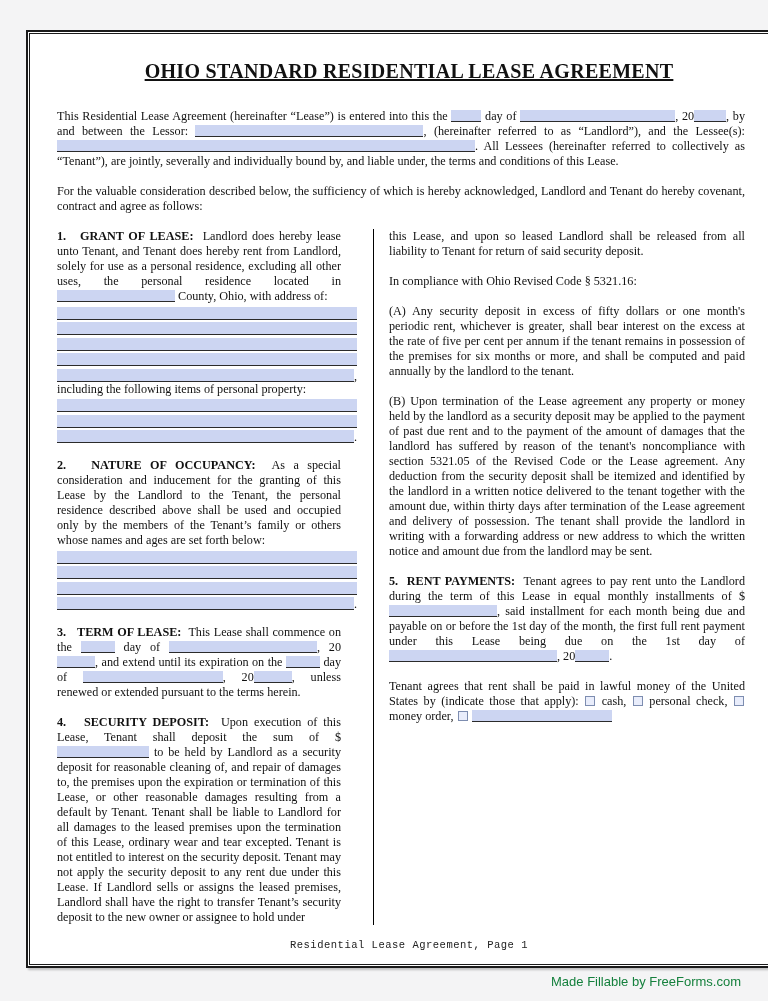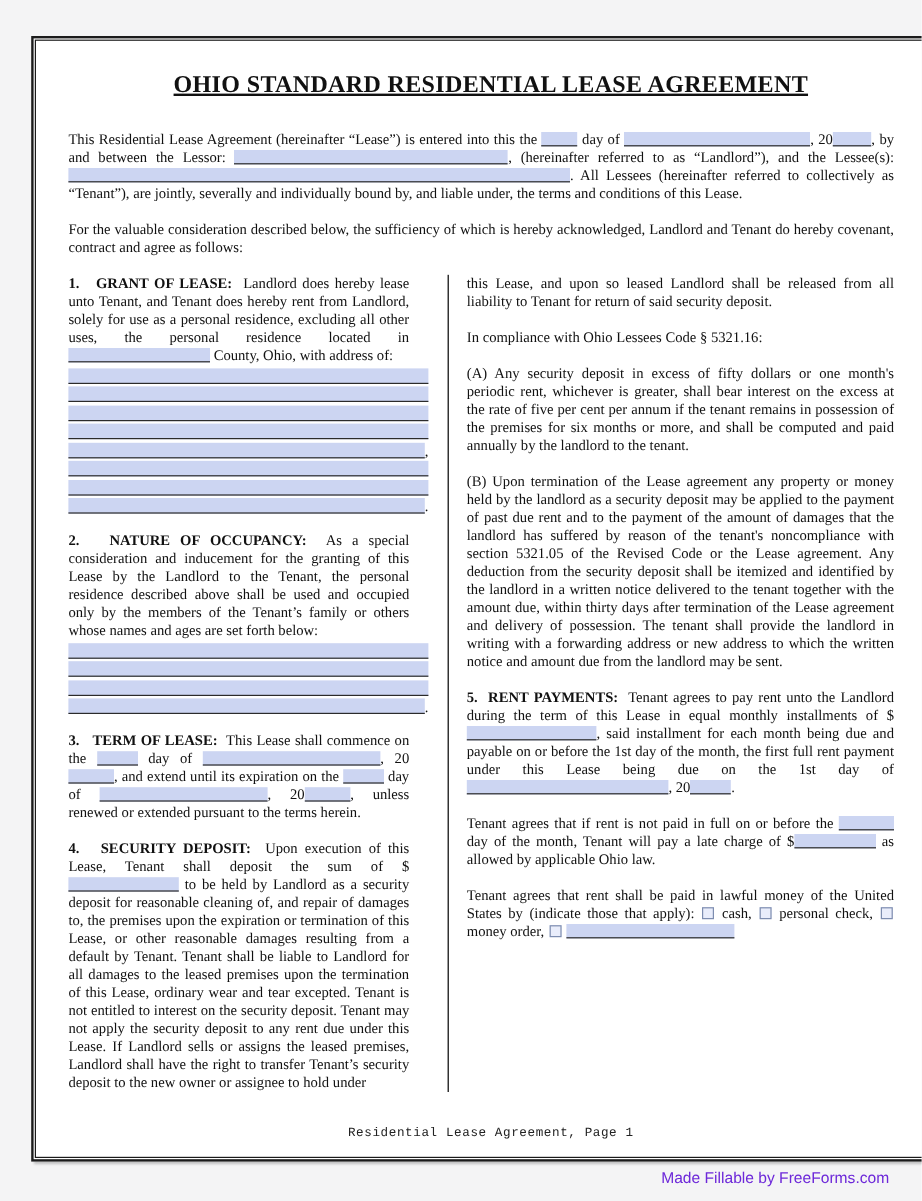--- a/index.html
+++ b/index.html
@@ -58,21 +58,21 @@
     vertical-align:-1px;margin:0 1px;
   }
   .footer{
     position:absolute;left:0;right:0;bottom:13px;text-align:center;
     font-family:"Liberation Mono","DejaVu Sans Mono",monospace;
     font-size:10.5px;letter-spacing:.5px;color:#222;
   }
   .credit{
     position:absolute;top:974px;right:27px;
     font-family:"Liberation Sans","DejaVu Sans",sans-serif;
-    font-size:13px;color:#6d28d9;text-align:right;
+    font-size:13px;color:#15803d;text-align:right;
   }
 </style>
 </head>
 <body>
 
 <div class="sheet">
   <div class="sheet-inner">
 
     <div class="title">OHIO STANDARD RESIDENTIAL LEASE AGREEMENT</div>
 
@@ -93,20 +93,21 @@
               <span class="bl"></span>
             </div>
             <div class="blrow">
               <span class="bl"></span>
             </div>
             <div class="blrow">
               <span class="bl"></span>
               <span class="blend">,</span>
             </div>
           </div>
+        <p class="para mb0">including the following items of personal property:</p>
         <div class="blgroup gapafter">
             <div class="blrow">
               <span class="bl"></span>
             </div>
             <div class="blrow">
               <span class="bl"></span>
             </div>
             <div class="blrow">
               <span class="bl"></span>
               <span class="blend">.</span>
@@ -132,25 +133,24 @@
 
         <p class="para"><b>3.&nbsp;&nbsp;&nbsp;TERM OF LEASE:</b>&nbsp; This Lease shall commence on the <span class="if" style="width: 34px;"></span> day of <span class="if" style="width: 148px;"></span>, 20<span class="if" style="width: 38px;"></span>, and extend until its expiration on the <span class="if" style="width: 34px;"></span> day of <span class="if" style="width: 140px;"></span>, 20<span class="if" style="width: 38px;"></span>, unless renewed or extended pursuant to the terms herein.</p>
 
         <p class="para mb0"><b>4.&nbsp;&nbsp;&nbsp;SECURITY DEPOSIT:</b>&nbsp; Upon execution of this Lease, Tenant shall deposit the sum of $<span class="if" style="width: 92px;"></span> to be held by Landlord as a security deposit for reasonable cleaning of, and repair of damages to, the premises upon the expiration or termination of this Lease, or other reasonable damages resulting from a default by Tenant.  Tenant shall be liable to Landlord for all damages to the leased premises upon the termination of this Lease, ordinary wear and tear excepted.  Tenant is not entitled to interest on the security deposit.  Tenant may not apply the security deposit to any rent due under this Lease.  If Landlord sells or assigns the leased premises, Landlord shall have the right to transfer Tenant’s security deposit to the new owner or assignee to hold under</p>
       </div>
 
       <div class="divider"></div>
 
       <div class="col-r">
         <p class="para">this Lease, and upon so leased Landlord shall be released from all liability to Tenant for return of said security deposit.</p>
-        <p class="para">In compliance with Ohio Lessees Code § 5321.16:</p>
+        <p class="para">In compliance with Ohio Revised Code § 5321.16:</p>
         <p class="para">(A) Any security deposit in excess of fifty dollars or one month's periodic rent, whichever is greater, shall bear interest on the excess at the rate of five per cent per annum if the tenant remains in possession of the premises for six months or more, and shall be computed and paid annually by the landlord to the tenant.</p>
         <p class="para">(B) Upon termination of the Lease agreement any property or money held by the landlord as a security deposit may be applied to the payment of past due rent and to the payment of the amount of damages that the landlord has suffered by reason of the tenant's noncompliance with section 5321.05 of the Revised Code or the Lease agreement. Any deduction from the security deposit shall be itemized and identified by the landlord in a written notice delivered to the tenant together with the amount due, within thirty days after termination of the Lease agreement and delivery of possession. The tenant shall provide the landlord in writing with a forwarding address or new address to which the written notice and amount due from the landlord may be sent.</p>
         <p class="para"><b>5.&nbsp;&nbsp;RENT PAYMENTS:</b>&nbsp; Tenant agrees to pay rent unto the Landlord during the term of this Lease in equal monthly installments of $<span class="if" style="width: 108px;"></span>, said installment for each month being due and payable on or before the 1st day of the month, the first full rent payment under this Lease being due on the 1st day of <span class="if" style="width: 168px;"></span>, 20<span class="if" style="width: 34px;"></span>.</p>
-        <p class="para">Tenant agrees that if rent is not paid in full on or before the <span class="if" style="width: 46px;"></span> day of the month, Tenant will pay a late charge of $<span class="if" style="width: 68px;"></span> as allowed by applicable Ohio law.</p>
         <p class="para mb0">Tenant agrees that rent shall be paid in lawful money of the United States by (indicate those that apply): <span class="cb"></span> cash, <span class="cb"></span> personal check, <span class="cb"></span> money order, <span class="cb"></span> <span class="if" style="width: 140px;"></span></p>
       </div>
     </div>
 
     <div class="footer">Residential Lease Agreement, Page 1</div>
   </div>
 </div>
 
 <div class="credit">Made Fillable by FreeForms.com</div>
 

